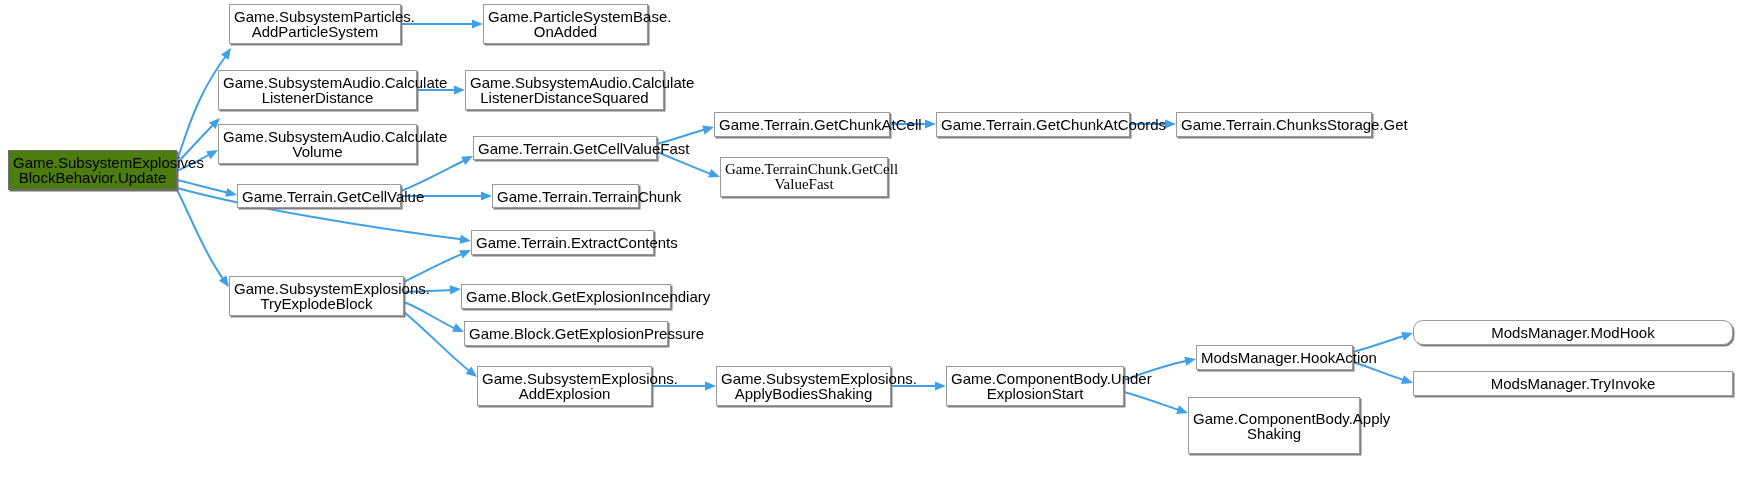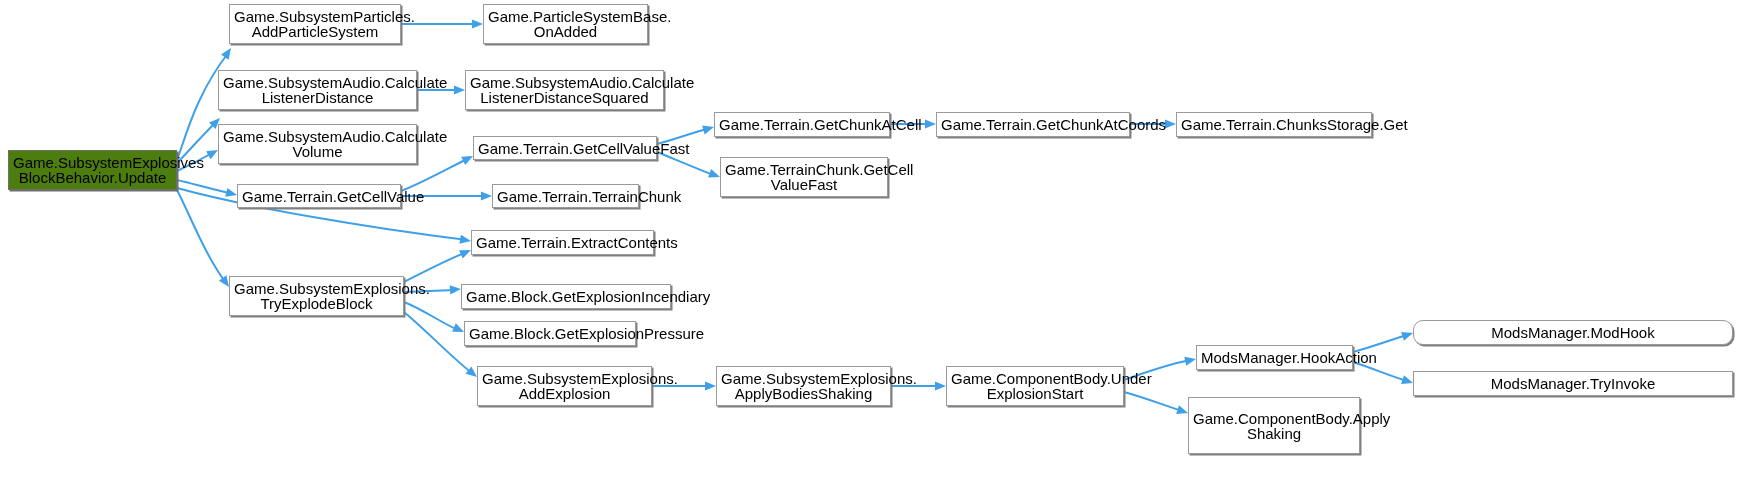--- a/index.html
+++ b/index.html
@@ -165,29 +165,29 @@
       <div class="node" style="left: 218px; top: 70px; width: 199px; height: 40px;"><span class="node-label">Game.SubsystemAudio.Calculate
 ListenerDistance</span></div>
       <div class="node" style="left: 465px; top: 70px; width: 199px; height: 40px;"><span class="node-label">Game.SubsystemAudio.Calculate
 ListenerDistanceSquared</span></div>
       <div class="node" style="left: 218px; top: 124px; width: 199px; height: 40px;"><span class="node-label">Game.SubsystemAudio.Calculate
 Volume</span></div>
       <div class="node" style="left: 237px; top: 184px; width: 164px; height: 24px;"><span class="node-label">Game.Terrain.GetCellValue</span></div>
       <div class="node" style="left: 473px; top: 136px; width: 184px; height: 24px; text-align: right;"><span class="node-label">Game.Terrain.GetCellValueFast</span></div>
       <div class="node" style="left: 492px; top: 184px; width: 147px; height: 24px;"><span class="node-label">Game.Terrain.TerrainChunk</span></div>
       <div class="node" style="left: 714px; top: 112px; width: 176px; height: 25px;"><span class="node-label">Game.Terrain.GetChunkAtCell</span></div>
-      <div class="node" style="left: 720px; top: 157px; width: 168px; height: 40px;"><span class="node-label">Game.TerrainChunk.GetCell
+      <div class="node" style="left: 720px; top: 157px; width: 168px; height: 40px; font-family: Liberation Serif, serif;"><span class="node-label">Game.TerrainChunk.GetCell
 ValueFast</span></div>
       <div class="node" style="left: 936px; top: 112px; width: 194px; height: 25px;"><span class="node-label">Game.Terrain.GetChunkAtCoords</span></div>
       <div class="node" style="left: 1176px; top: 112px; width: 196px; height: 25px;"><span class="node-label">Game.Terrain.ChunksStorage.Get</span></div>
       <div class="node" style="left: 471px; top: 230px; width: 183px; height: 25px;"><span class="node-label">Game.Terrain.ExtractContents</span></div>
       <div class="node" style="left: 229px; top: 276px; width: 175px; height: 40px;"><span class="node-label">Game.SubsystemExplosions.
 TryExplodeBlock</span></div>
       <div class="node" style="left: 461px; top: 284px; width: 210px; height: 25px;"><span class="node-label">Game.Block.GetExplosionIncendiary</span></div>
-      <div class="node" style="left: 464px; top: 321px; width: 172px; height: 25px;"><span class="node-label">Game.Block.GetExplosionPressure</span></div>
+      <div class="node" style="left: 464px; top: 321px; width: 204px; height: 25px;"><span class="node-label">Game.Block.GetExplosionPressure</span></div>
       <div class="node" style="left: 477px; top: 366px; width: 175px; height: 40px;"><span class="node-label">Game.SubsystemExplosions.
 AddExplosion</span></div>
       <div class="node" style="left: 716px; top: 366px; width: 175px; height: 40px;"><span class="node-label">Game.SubsystemExplosions.
 ApplyBodiesShaking</span></div>
       <div class="node" style="left: 946px; top: 366px; width: 178px; height: 40px;"><span class="node-label">Game.ComponentBody.Under
 ExplosionStart</span></div>
       <div class="node" style="left: 1196px; top: 345px; width: 157px; height: 25px;"><span class="node-label">ModsManager.HookAction</span></div>
       <div class="node" style="left: 1188px; top: 397px; width: 172px; height: 57px;"><span class="node-label">Game.ComponentBody.Apply
 Shaking</span></div>
       <div class="node" style="left: 1413px; top: 320px; width: 320px; height: 25px; border-radius: 10px;"><span class="node-label">ModsManager.ModHook</span></div>

